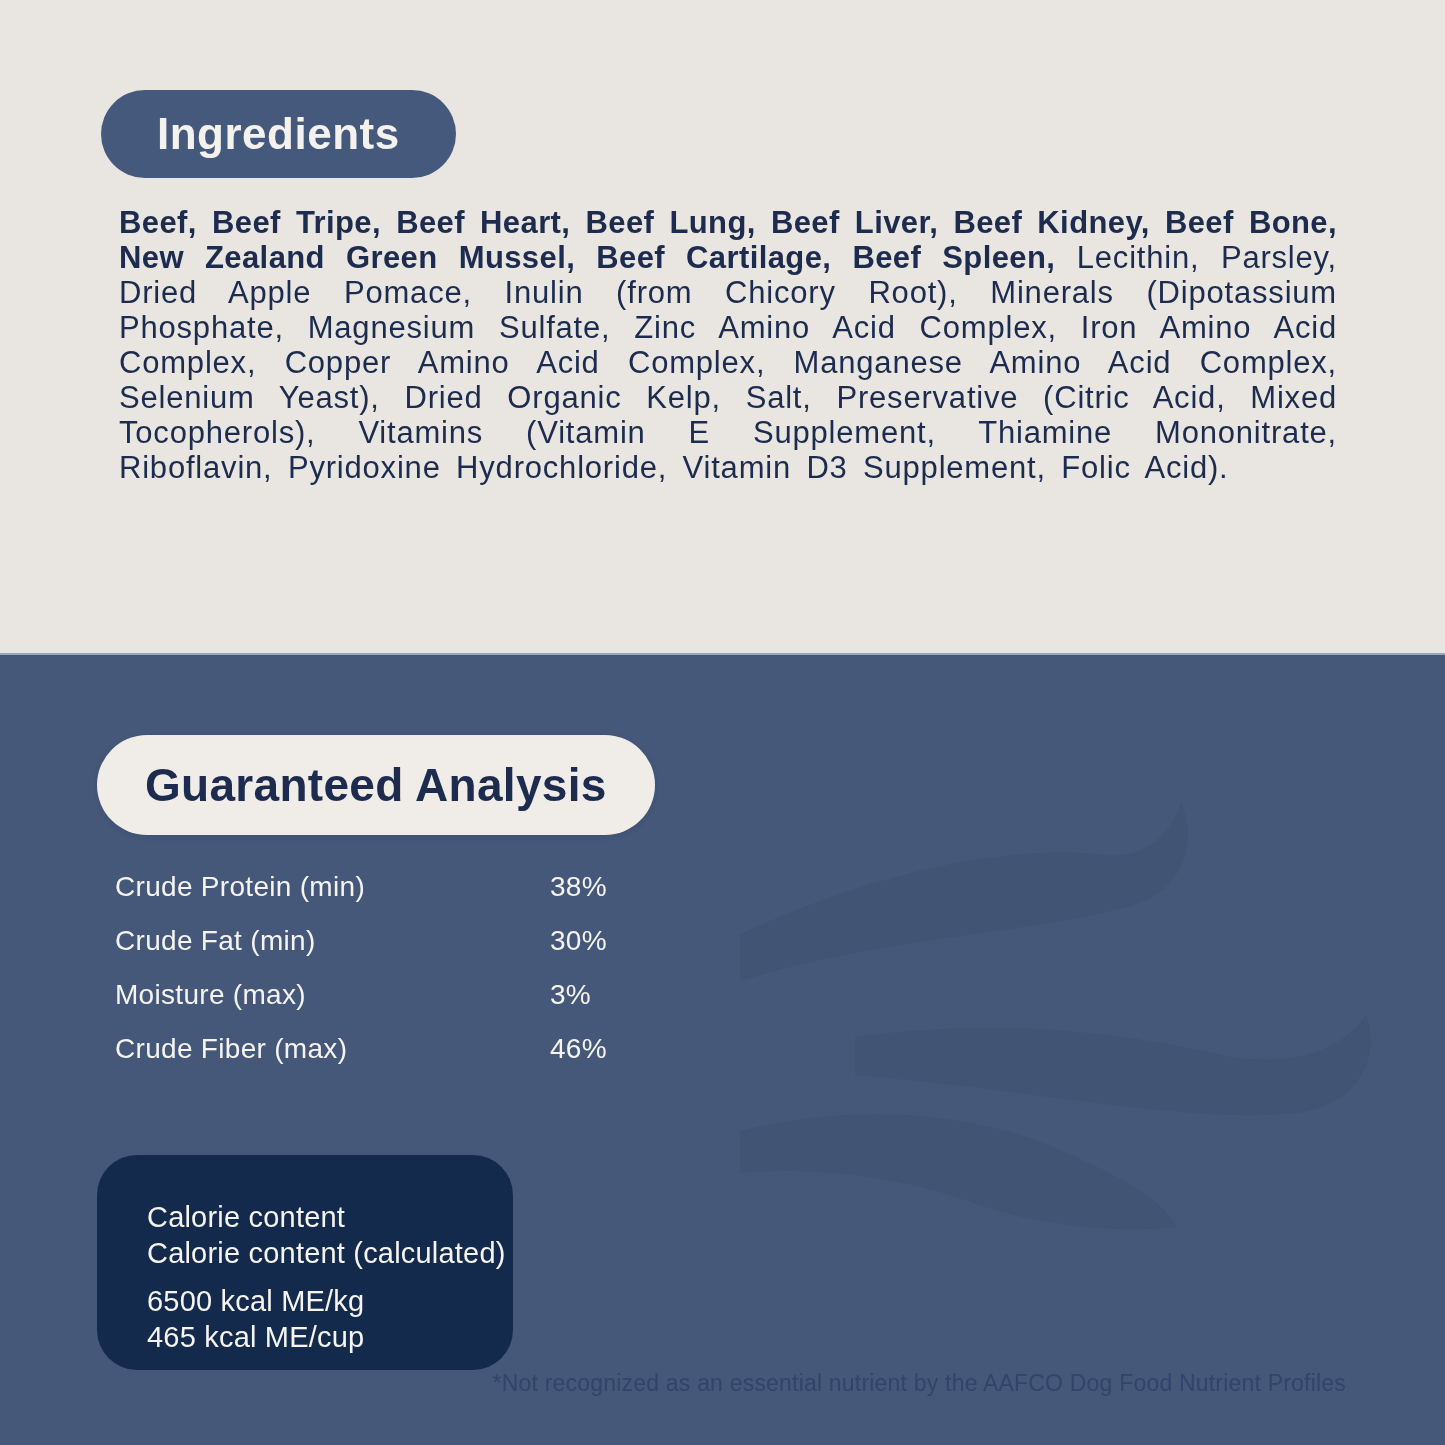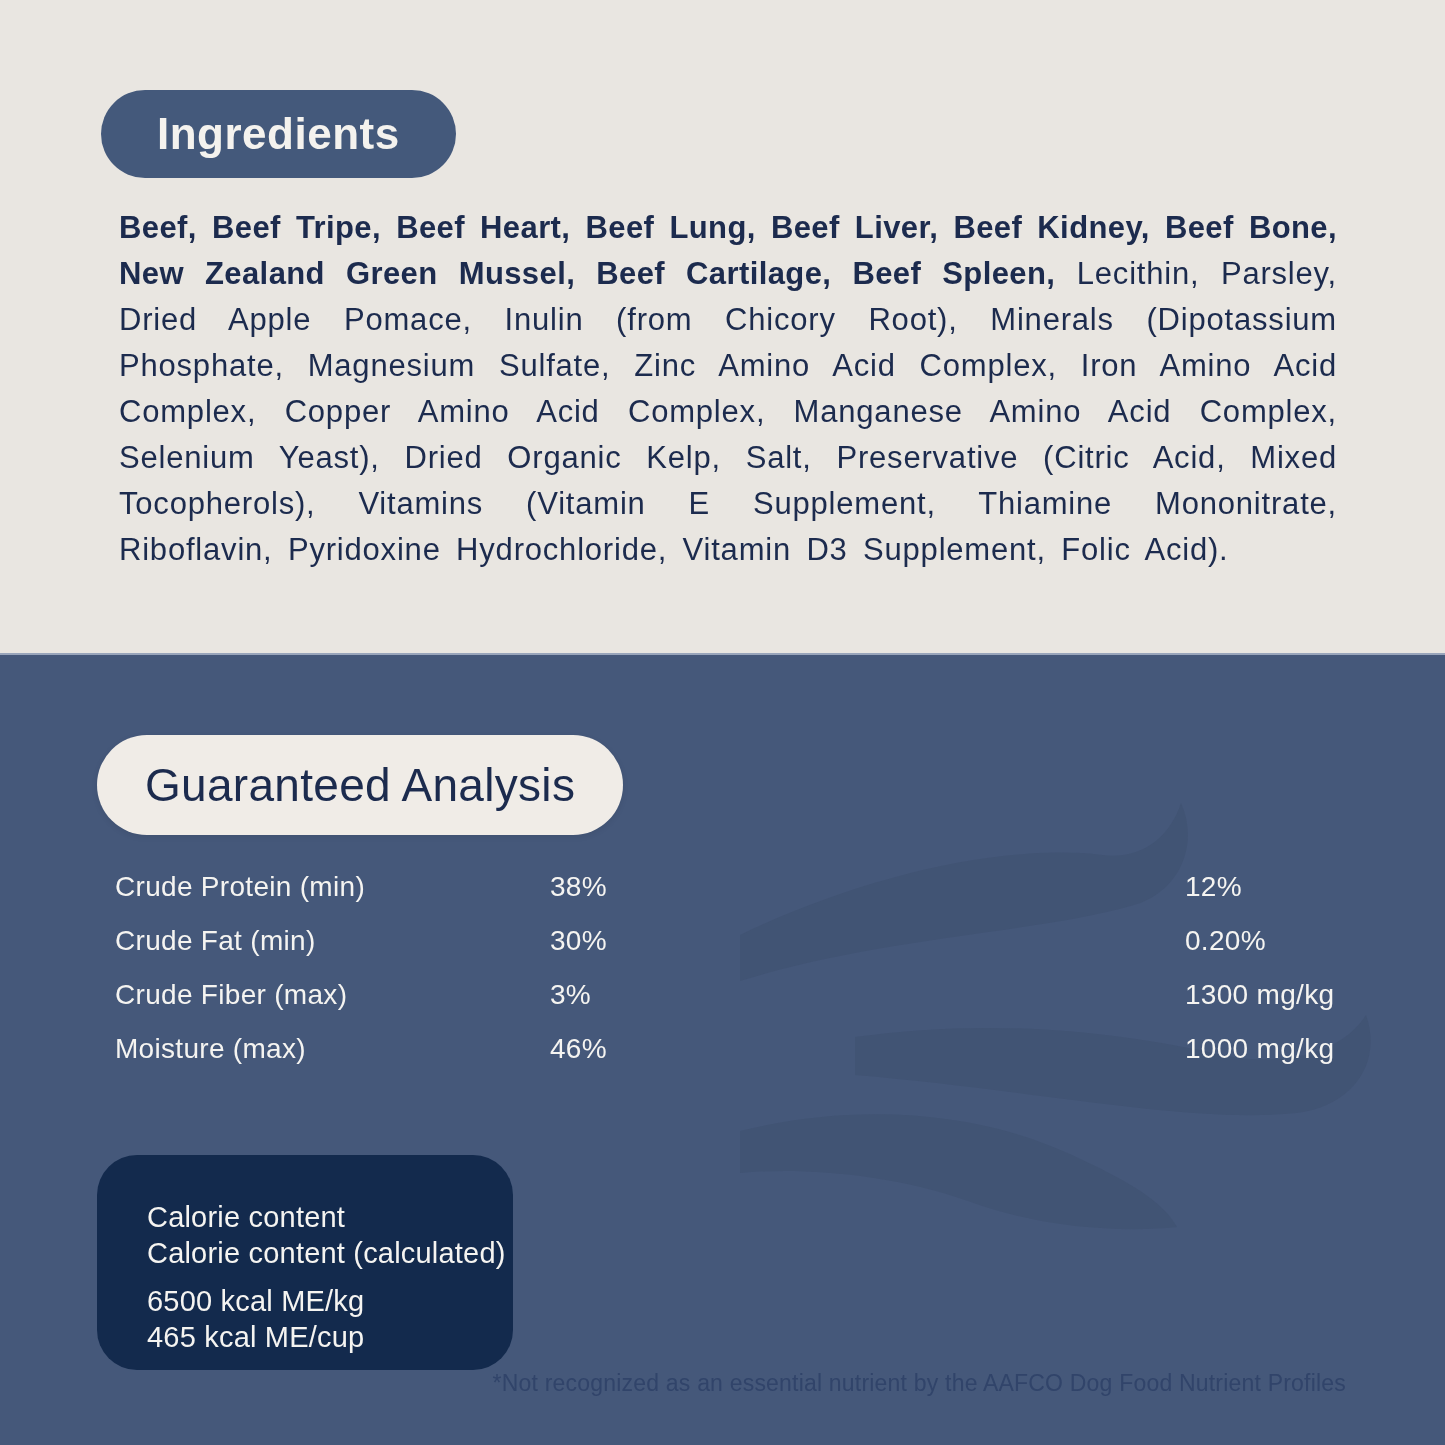--- a/index.html
+++ b/index.html
@@ -18,38 +18,38 @@
   .pill-ingredients{
     position:absolute;left:97px;top:90px;height:88px;
     background:var(--navy-pill);border-radius:46px;
     display:flex;align-items:center;padding:0 56px;
   }
   .pill-ingredients span{
     color:#f4f2ee;font-size:44px;font-weight:700;letter-spacing:.5px;
   }
   .ingredients-text{
     position:absolute;left:115px;top:205px;width:1218px;
-    color:var(--navy-text);font-size:31px;line-height:46px;
+    color:var(--navy-text);font-size:31px;line-height:35px;
     text-align:justify;letter-spacing:.8px;word-spacing:6px;
   }
   .ingredients-text .bold{font-weight:700;letter-spacing:.4px;}
   
   .bottom{
     position:absolute;left:0;top:653px;width:1445px;height:792px;
     background:var(--blue-bg);border-top:2px solid rgba(222,230,240,.55);
   }
   .swirl{position:absolute;left:740px;top:130px;width:705px;height:480px;}
   .pill-analysis{
     position:absolute;left:97px;top:80px;height:100px;
     background:var(--beige-pill);border-radius:52px;
     display:flex;align-items:center;padding:0 48px;
     box-shadow:0 2px 6px rgba(0,0,0,.08);
   }
   .pill-analysis span{
-    color:var(--navy-text);font-size:46px;font-weight:400;letter-spacing:.3px;
+    color:var(--navy-text);font-size:46px;font-weight:700;letter-spacing:.3px;
   }
   .col{position:absolute;top:205px;}
   .col div{
     height:54px;line-height:54px;color:var(--white-text);
     font-size:28px;font-weight:400;letter-spacing:.3px;white-space:nowrap;
   }
   .col.l-labels{left:115px;}
   .col.l-values{left:550px;}
   .col.r-labels{left:762px;}
   .col.r-values{left:1185px;}
@@ -90,34 +90,28 @@
       </g>
     </svg>
 
     <div class="pill-analysis">
       <span>Guaranteed Analysis</span>
     </div>
 
     <div class="col l-labels">
       <div>Crude Protein (min)</div>
       <div>Crude Fat (min)</div>
+      <div>Moisture (max)</div>
       <div>Crude Fiber (max)</div>
-      <div>Moisture (max)</div>
     </div>
     <div class="col l-values">
       <div>38%</div>
       <div>30%</div>
       <div>3%</div>
       <div>46%</div>
-    </div>
-    <div class="col r-values">
-      <div>12%</div>
-      <div>0.20%</div>
-      <div>1300 mg/kg</div>
-      <div>1000 mg/kg</div>
     </div>
 
     <div class="calorie-card">
       <div>Calorie content</div>
       <div>Calorie content (calculated)</div>
       <div class="gap"></div>
       <div>6500 kcal ME/kg</div>
       <div>465 kcal ME/cup</div>
     </div>
 

